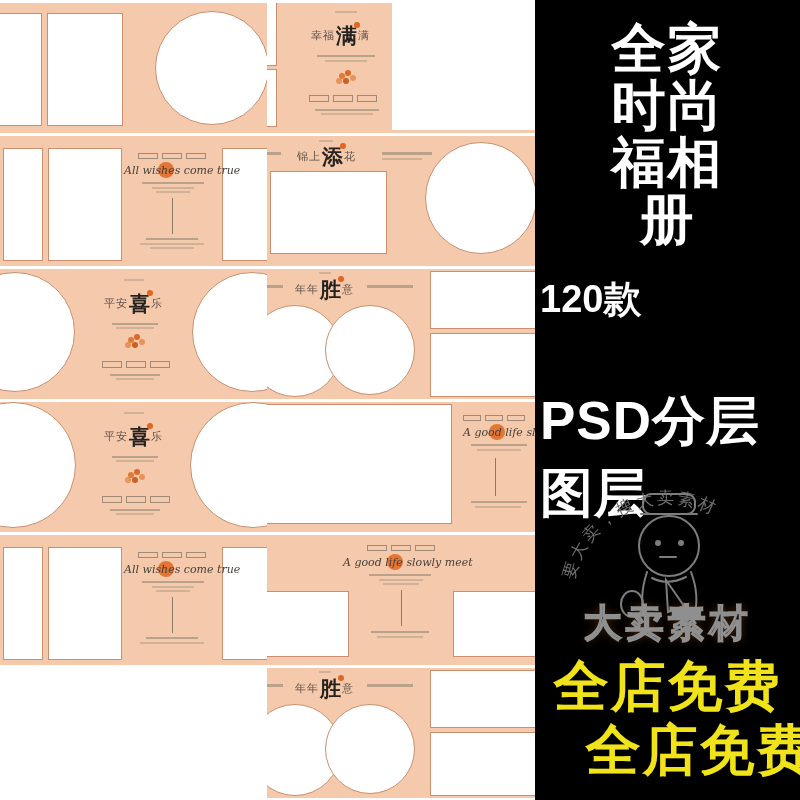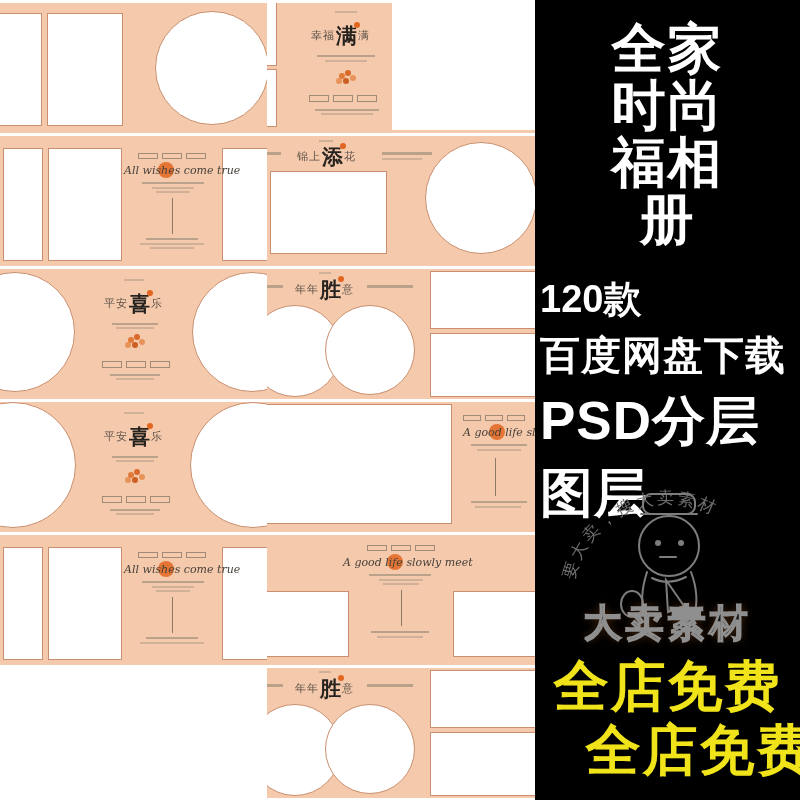--- a/index.html
+++ b/index.html
@@ -252,21 +252,20 @@
     <div class="ptitle">
       <div>全家</div>
       <div>时尚</div>
       <div>福相</div>
       <div>册</div>
     </div>
 
     <div class="spec spec-size">
       <span>120款</span>
     </div>
-    <div class="spec spec-baidu">百度网盘下载</div>
     <div class="spec spec-psd">PSD分层图层</div>
 
     <div class="wm">
       <svg width="240" height="190" viewBox="0 0 240 190">
         <defs>
             <path id="arcp" d="M 26 128 A 96 96 0 0 1 214 128" fill="none"></path>
           </defs>
         <text font-size="17" fill="#6e6e6e" letter-spacing="3" font-family="Liberation Sans, sans-serif">
           <textPath href="#arcp">要大卖，搜大卖素材</textPath>
         </text>

